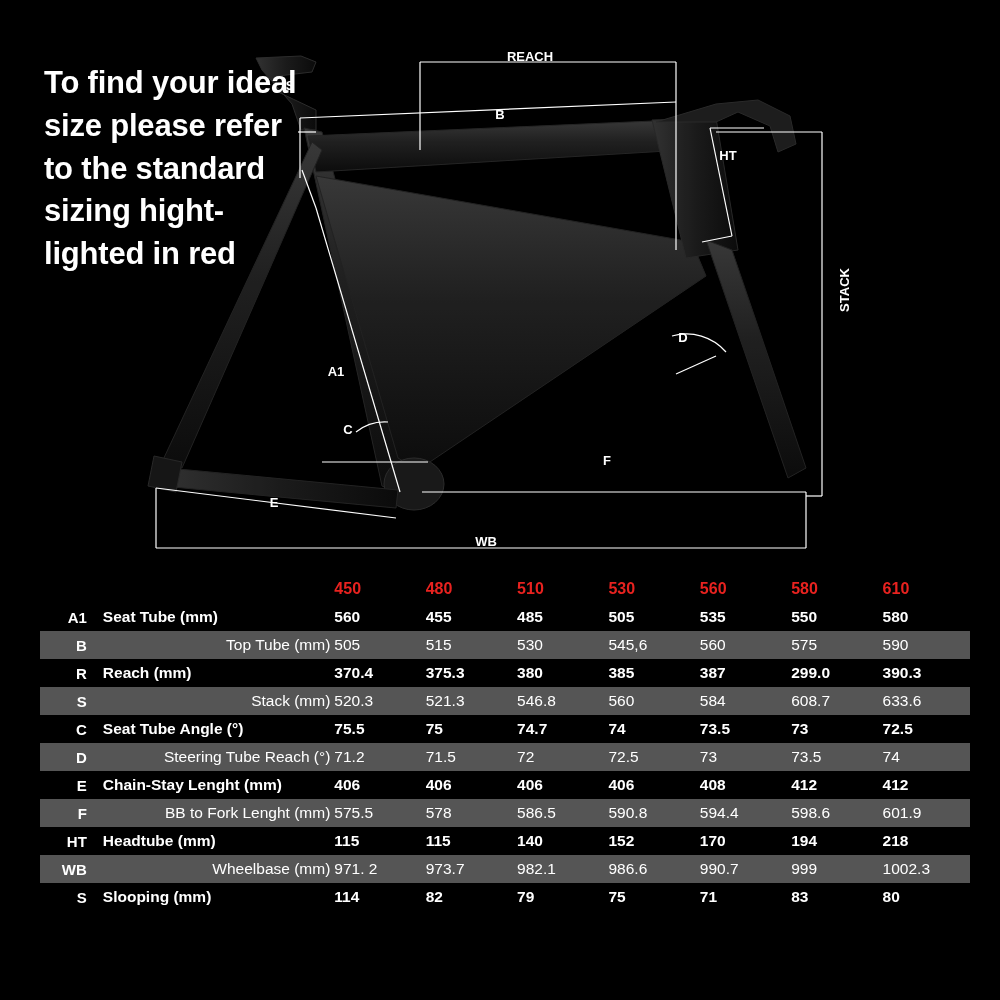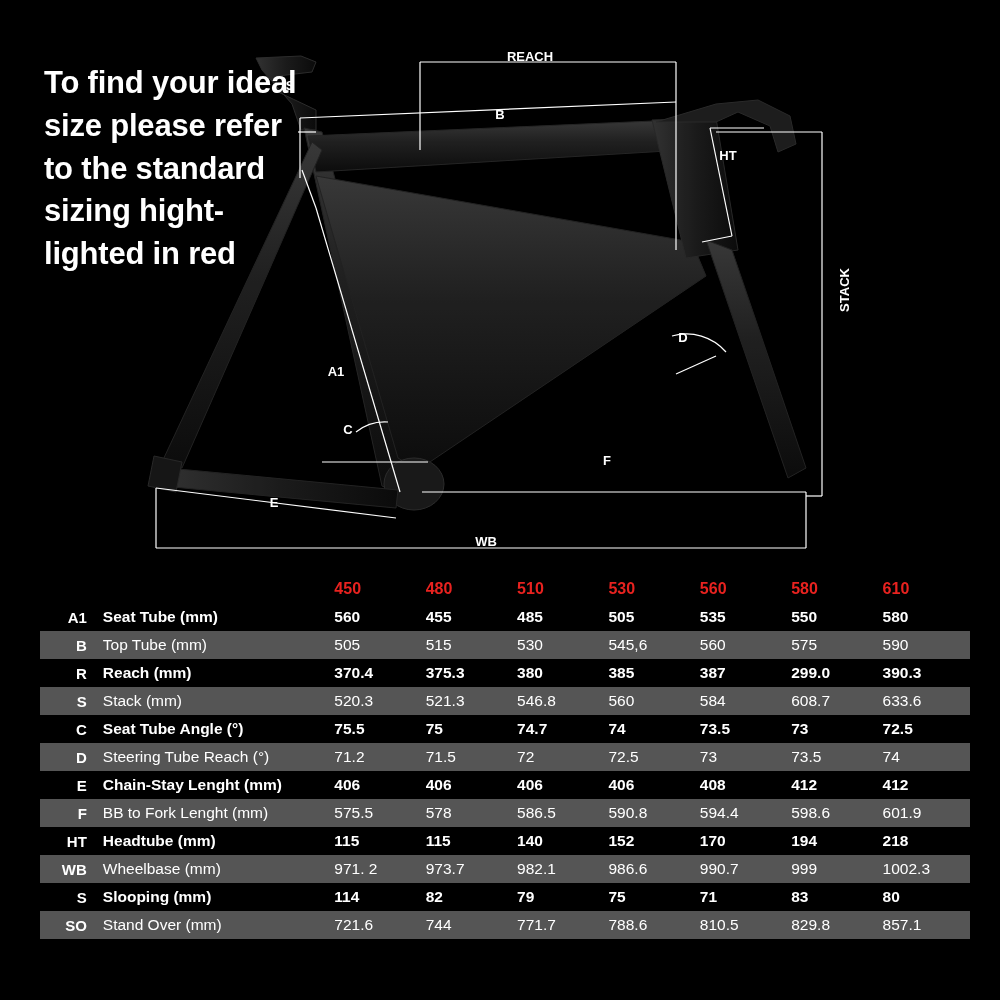--- a/index.html
+++ b/index.html
@@ -83,21 +83,21 @@
   .col-name {
     width: 224px;
     padding-left: 8px !important;
   }
   .col-val {
     width: 86px;
     text-align: left !important;
     padding-left: 4px !important;
   }
   tr.band-dark td { background: #000000; font-weight: bold; }
-  tr.band-grey td { background: #555555; }
+  tr.band-grey td { background: #555555; text-align: right; }
   thead th {
     background: #000 !important;
     height: 34px;
     color: #e8221f;
     font-weight: bold !important;
     font-size: 16px !important;
   }
   thead th.col-val {
     color: #e8221f;
   }
@@ -335,27 +335,16 @@
           <td class="col-code">S</td>
           <td class="col-name">Slooping (mm)</td>
           <td class="col-val">114</td>
           <td class="col-val">82</td>
           <td class="col-val">79</td>
           <td class="col-val">75</td>
           <td class="col-val">71</td>
           <td class="col-val">83</td>
           <td class="col-val">80</td>
         </tr>
-        <tr class="band-grey">
-          <td class="col-code">SO</td>
-          <td class="col-name">Stand Over (mm)</td>
-          <td class="col-val">721.6</td>
-          <td class="col-val">744</td>
-          <td class="col-val">771.7</td>
-          <td class="col-val">788.6</td>
-          <td class="col-val">810.5</td>
-          <td class="col-val">829.8</td>
-          <td class="col-val">857.1</td>
-        </tr>
       </tbody>
     </table>
   </div>
 </div>
 
 </body></html>

